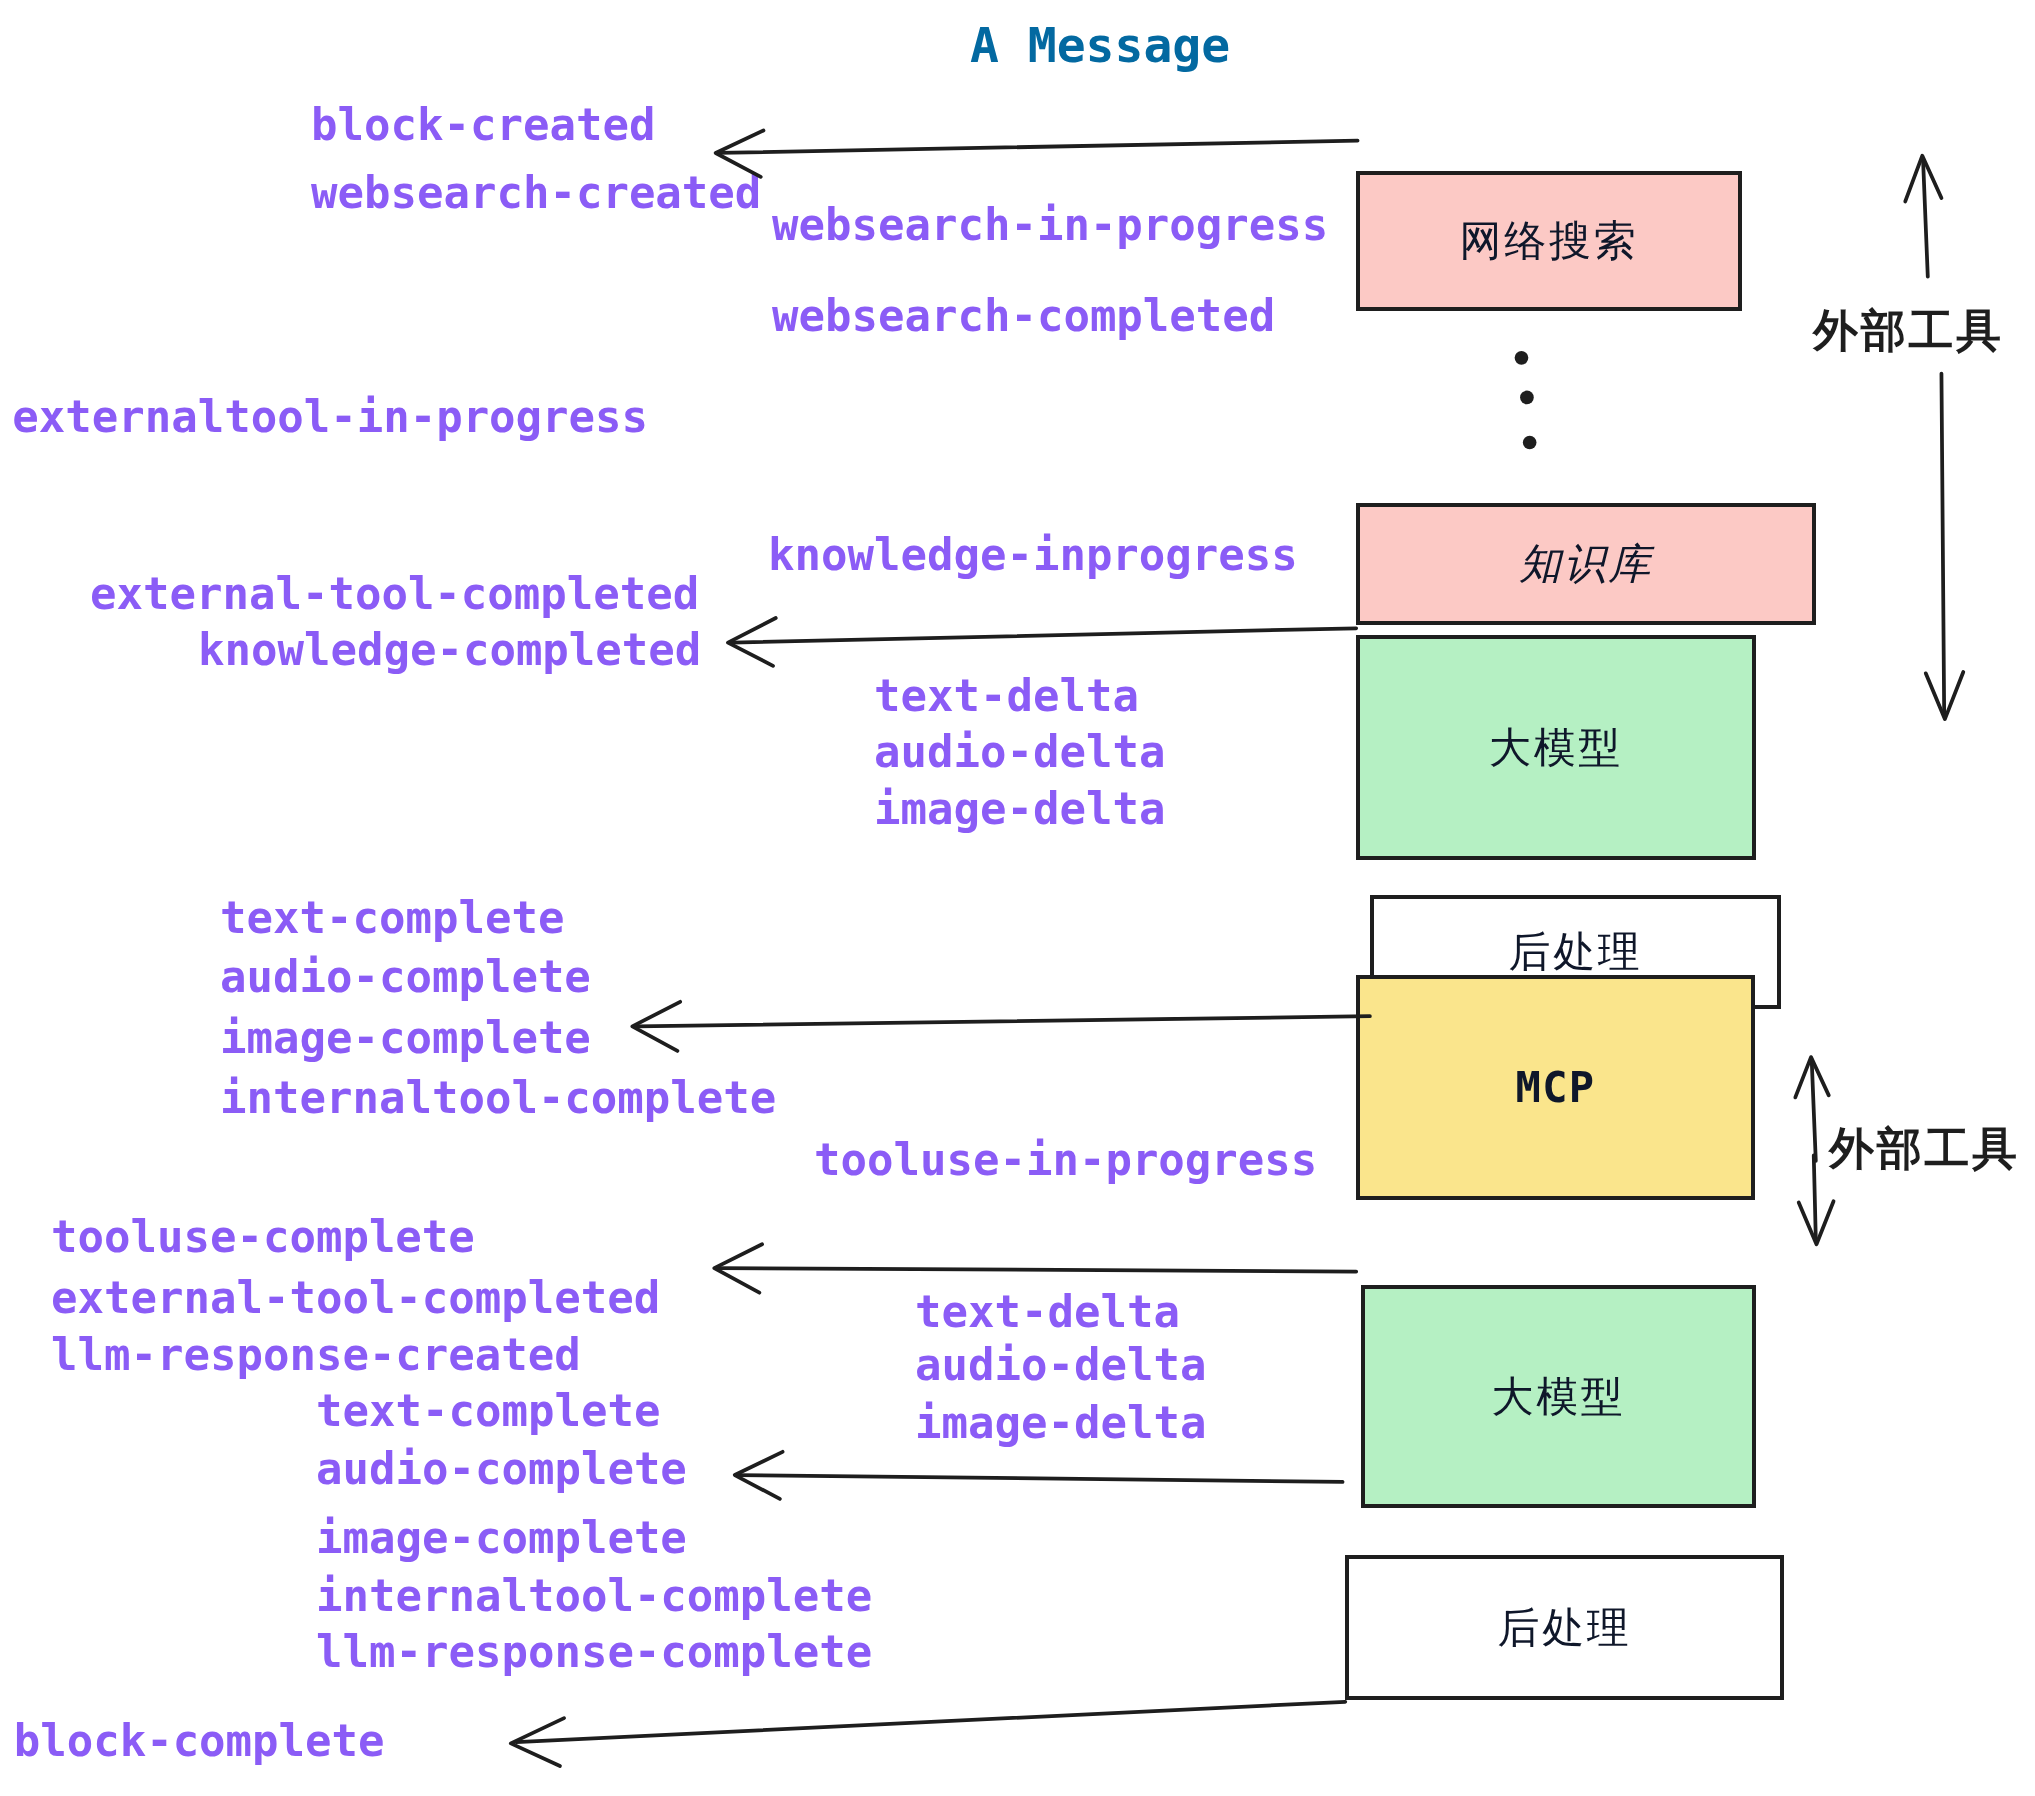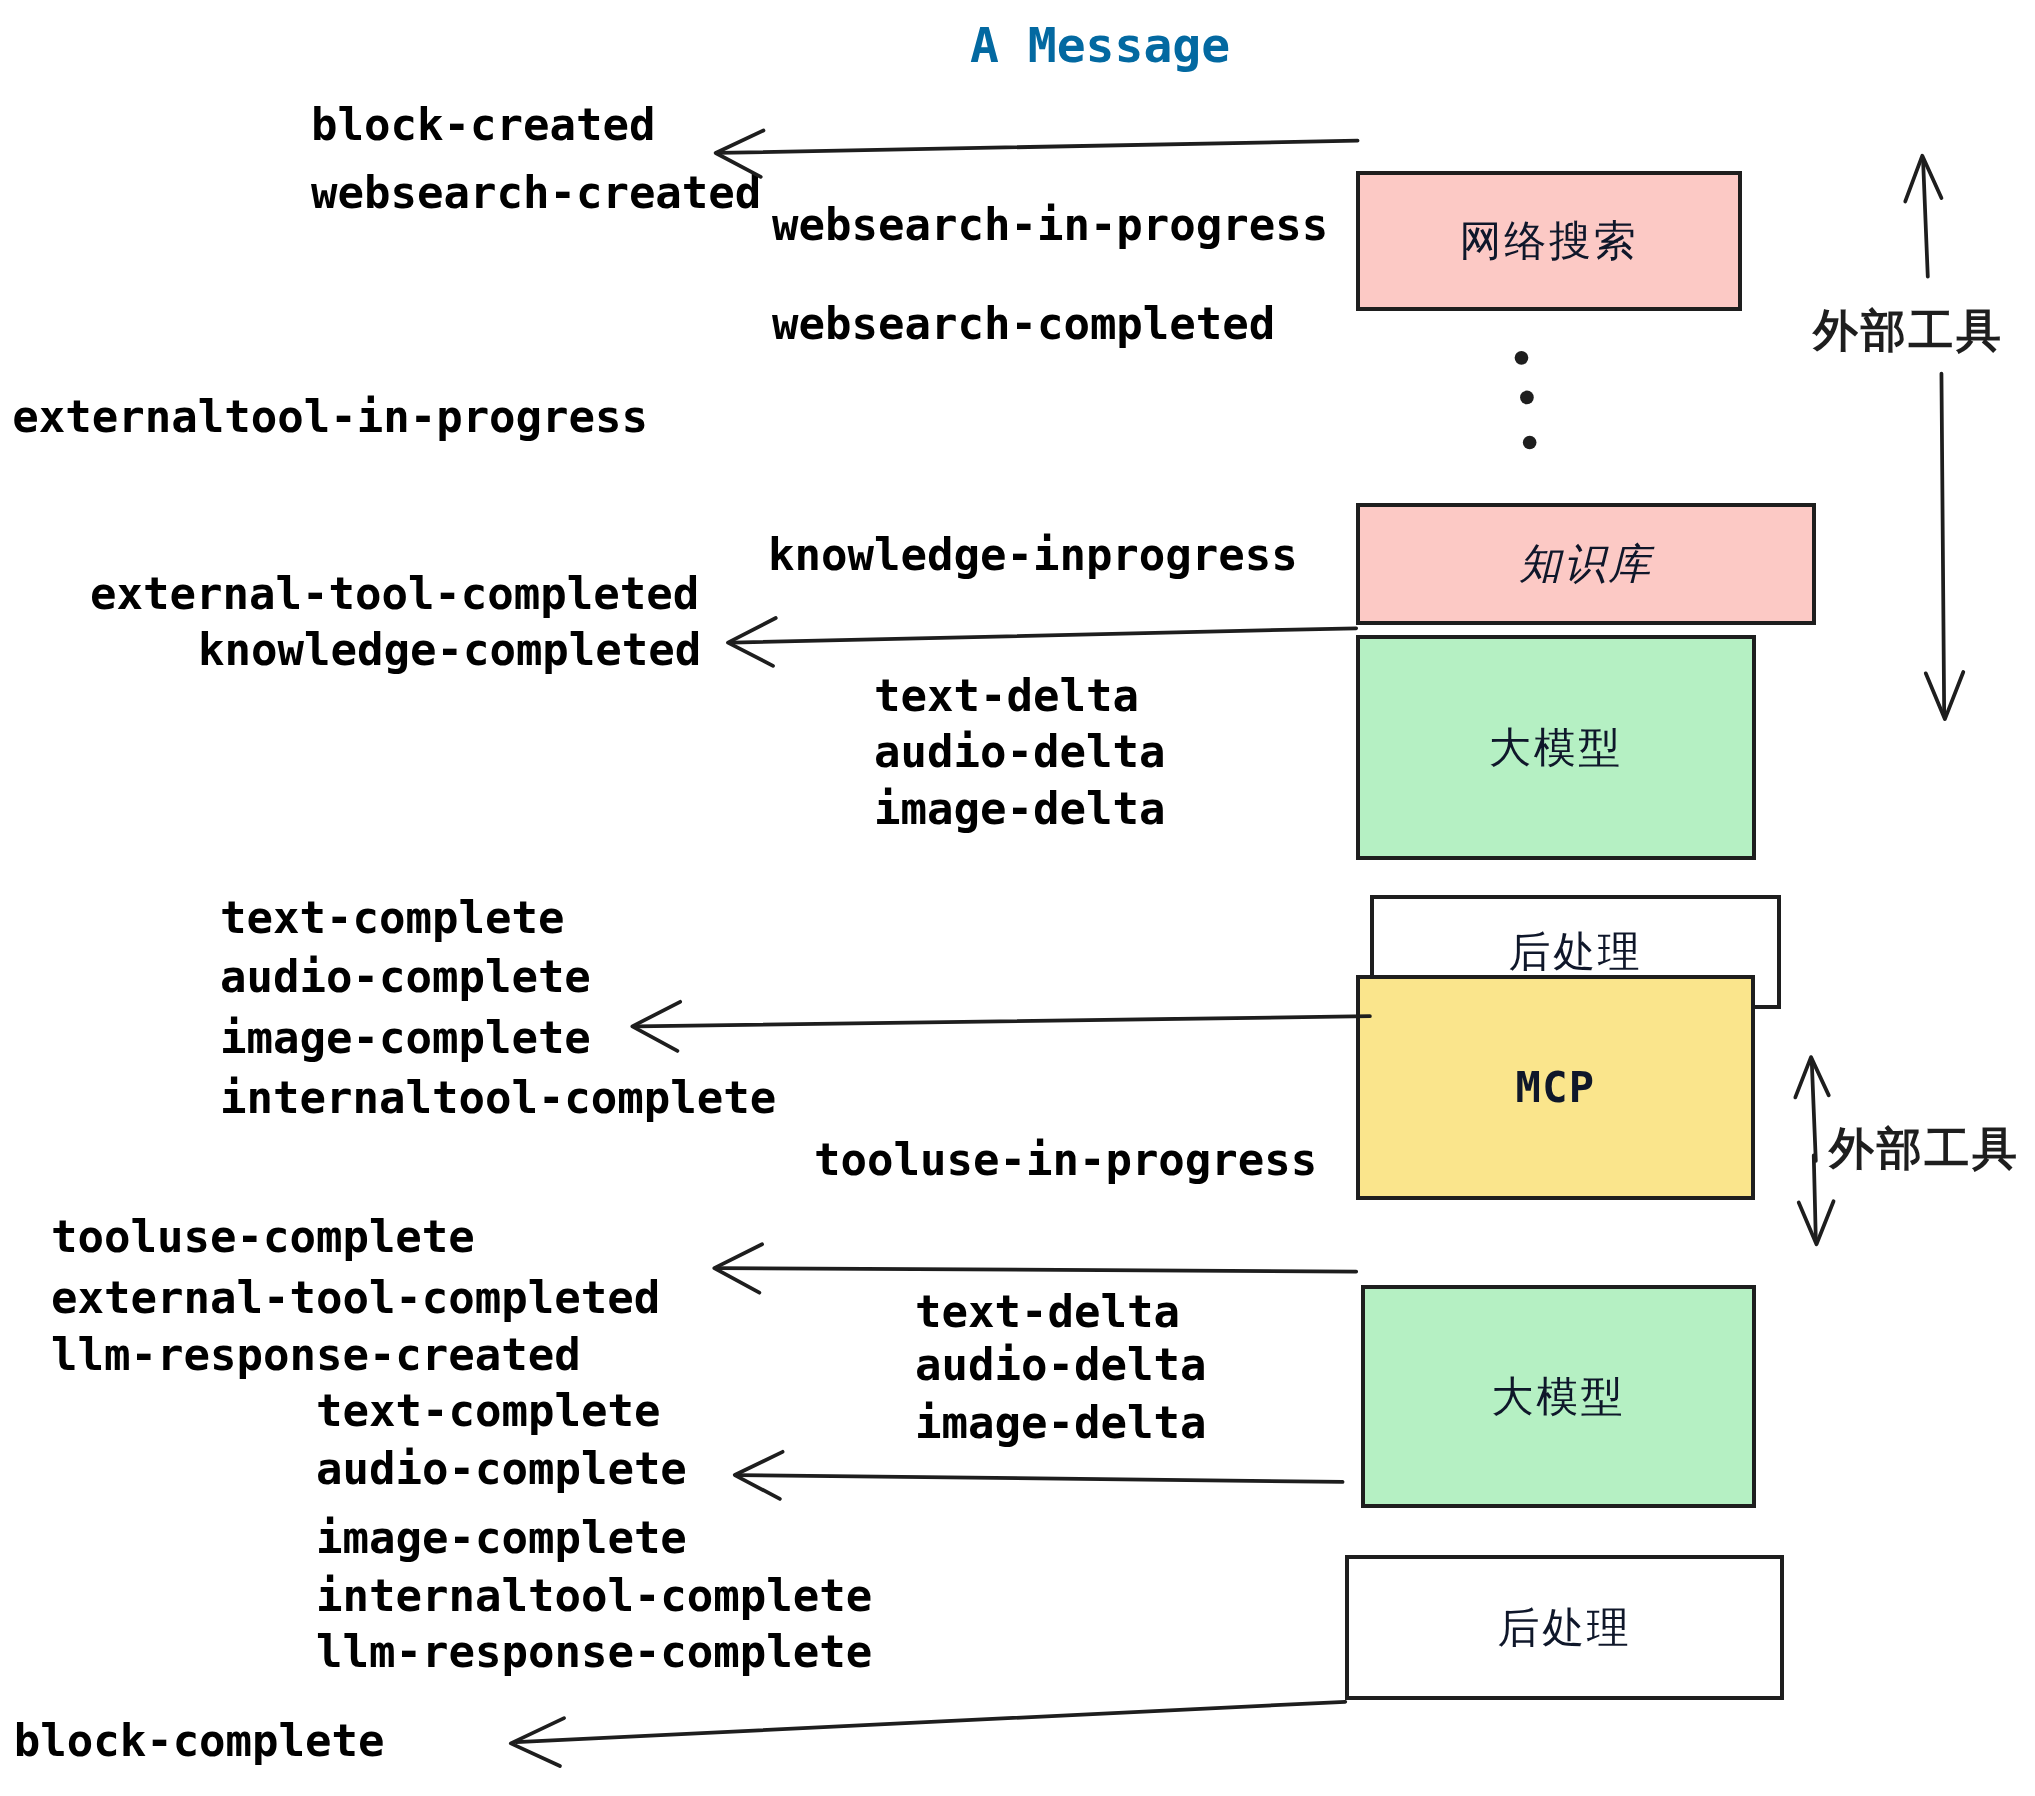--- a/index.html
+++ b/index.html
@@ -10,21 +10,21 @@
     background:#ffffff;
     overflow:hidden;
     font-family:"DejaVu Sans Mono","Liberation Mono",monospace;
   }
   .lbl{
     position:absolute;
     font-family:"DejaVu Sans Mono","Liberation Mono",monospace;
     font-weight:bold;
     font-size:44px;
     line-height:1.1;
-    color:#000000;
+    color:#8b5cf6;
     white-space:nowrap;
   }
   .title{
     position:absolute;
     font-family:"DejaVu Sans Mono","Liberation Mono",monospace;
     font-weight:bold;
     font-size:48px;
     color:#0369a1;
     white-space:nowrap;
   }
@@ -76,21 +76,21 @@
 </head>
 <body>
 
 <div id="canvas">
 
   <div class="title" style="left:970px;top:17px;">A Message</div>
 
   <div class="lbl" style="left:311px;top:101px;">block-created</div>
   <div class="lbl" style="left:311px;top:169px;">websearch-created</div>
   <div class="lbl" style="left:772px;top:201px;">websearch-in-progress</div>
-  <div class="lbl" style="left:772px;top:292px;margin-top:8px;">websearch-completed</div>
+  <div class="lbl" style="left:772px;top:292px;">websearch-completed</div>
   <div class="lbl" style="left:12.3px;top:393px;">externaltool-in-progress</div>
   <div class="lbl" style="left:90px;top:570px;">external-tool-completed</div>
   <div class="lbl" style="left:768px;top:531px;">knowledge-inprogress</div>
   <div class="lbl" style="left:198px;top:626px;">knowledge-completed</div>
   <div class="lbl" style="left:874px;top:672px;">text-delta</div>
   <div class="lbl" style="left:874px;top:728px;">audio-delta</div>
   <div class="lbl" style="left:874px;top:785px;">image-delta</div>
   <div class="lbl" style="left:220px;top:894px;">text-complete</div>
   <div class="lbl" style="left:220px;top:953px;">audio-complete</div>
   <div class="lbl" style="left:220px;top:1014px;">image-complete</div>

